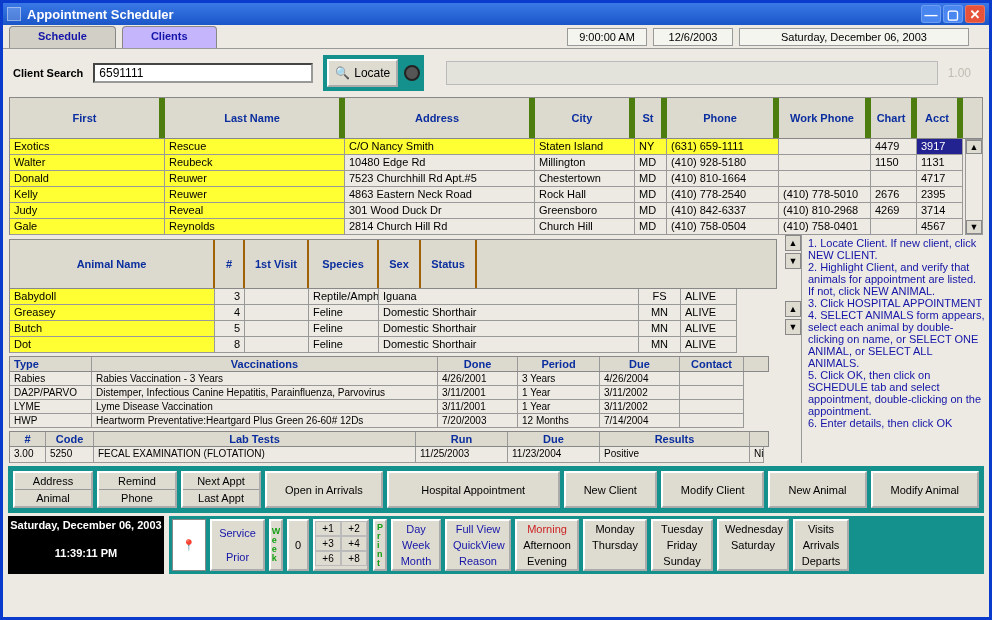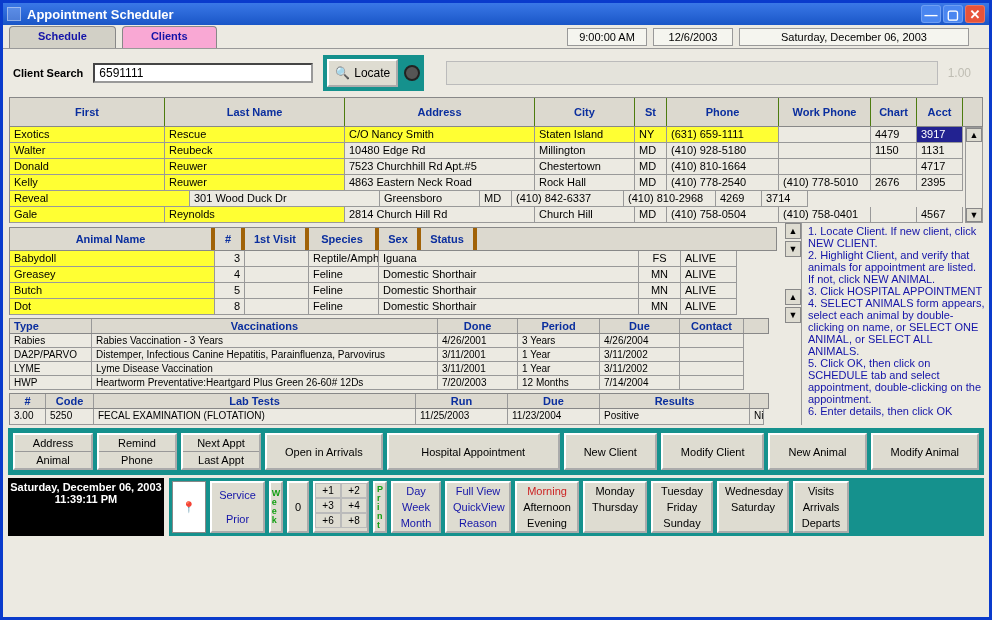--- a/index.html
+++ b/index.html
@@ -5,56 +5,56 @@
   * { box-sizing: border-box; }
   html,body { margin:0; padding:0; height:100%; font-family: Tahoma, Arial, sans-serif; font-size:11px; background:#003399; }
   .window { width:992px; height:620px; border:3px solid #0A3BCC; background:#eceae2; position:relative; display:flex; flex-direction:column; }
   .titlebar { height:22px; background:linear-gradient(#3a78e7,#1a56c7); color:white; display:flex; align-items:center; padding:0 4px; font-size:13px; font-weight:bold; }
   .titlebar .spacer{flex:1}
   .winbtns{display:flex; gap:2px}
   .winbtn{width:20px;height:18px;background:#4a86f0;border:1px solid #fff3; border-radius:3px; display:flex;align-items:center;justify-content:center;color:white;cursor:default}
   .winbtn.close{background:#e7533a}
 
   .topbar{display:flex; align-items:center; height:24px; background:#eceae2; border-bottom:1px solid #999; }
-  .tab{height:22px; padding:3px 28px; border:1px solid #888; border-bottom:none; background:#f9a8d4; color:#1414a8; font-weight:bold; margin-left:6px; border-radius:4px 4px 0 0}
+  .tab{height:22px; padding:3px 28px; border:1px solid #888; border-bottom:none; background:#c4b5fd; color:#1414a8; font-weight:bold; margin-left:6px; border-radius:4px 4px 0 0}
   .tab.inactive{background:#d2d0c6; color:#1414a8}
   .topread{border:1px solid #999; padding:2px 10px; background:#f5f5ef; margin-left:6px; min-width:80px; text-align:center; font-size:11px;}
   .topver{margin-left:auto; margin-right:8px; color:#bfbdb3; font-size:12px;}
 
   .searchrow{display:flex; align-items:center; padding:6px 10px; gap:10px}
   .searchlbl{font-weight:bold}
   .searchinput{border:2px inset #999; height:20px; width:220px; padding:1px 4px; font-size:12px}
   .locatebox{background:#15918d; padding:4px; display:flex; gap:6px; align-items:center}
   .locatebtn{background:#dedcd1; border:2px outset #fff; height:28px; padding:0 6px; display:flex;align-items:center;gap:4px; font-size:12px}
   .lamp{width:16px;height:16px;border-radius:50%;background:#555;border:2px solid #222}
   .bigempty{flex:1; margin-left:12px; border:1px solid #bbb; height:24px; background:#e4e3db}
 
   .gridhead{display:flex; background:#dcd9cf; border:1px solid #888; margin:0 6px; font-weight:bold; color:#0a2e9e; text-align:center}
-  .gridhead>div{border-right:1px solid #4d7c0f; padding:8px 2px}
+  .gridhead>div{border-right:6px solid #4d7c0f; padding:14px 2px}
   .scrolly{width:18px; background:#eceae2; border:1px solid #999; display:flex; flex-direction:column; align-items:center; justify-content:space-between; font-size:9px}
   .arrowbtn{width:16px;height:14px;border:1px solid #888;background:#dedcd1;display:flex;align-items:center;justify-content:center}
   .gridbody{display:flex; margin:0 6px}
   .gridrows{flex:1}
   .row{display:flex; border-left:1px solid #888; font-size:11px}
   .row>div{border-right:1px solid #999; border-bottom:1px solid #999; padding:1px 4px; height:16px; overflow:hidden; white-space:nowrap}
   .yellow{background:#ffff33}
   .purpleSel{background:#222291; color:white}
 
   .c-first{width:155px}
   .c-last{width:180px}
   .c-addr{width:190px}
   .c-city{width:100px}
   .c-st{width:32px}
   .c-phone{width:112px}
   .c-work{width:92px}
   .c-chart{width:46px}
   .c-acct{width:46px}
 
   .animalhead{display:flex; background:#dcd9cf; border:1px solid #888; margin:4px 6px 0; font-weight:bold; color:#0a2e9e;}
-  .animalhead>div{border-right:4px solid #a16207; padding:5px 2px; text-align:center}
+  .animalhead>div{border-right:2px solid #a16207; padding:18px 2px; text-align:center}
   .a-name{width:205px}
   .ca-name{width:205px}
   .a-num{width:30px; text-align:right}
   .a-fv{width:64px}
   .a-spec{width:70px}
   .a-breed{width:260px}
   .a-sex{width:42px; text-align:center}
   .a-status{width:56px;text-align:left}
   .animalbody{margin:0 6px}
   .animalbody .row>.a-num{text-align:right}
@@ -194,20 +194,21 @@
           <div class="c-last yellow">Reuwer</div>
           <div class="c-addr">4863 Eastern Neck Road</div>
           <div class="c-city">Rock Hall</div>
           <div class="c-st">MD</div>
           <div class="c-phone">(410) 778-2540</div>
           <div class="c-work">(410) 778-5010</div>
           <div class="c-chart">2676</div>
           <div class="c-acct">2395</div>
         </div>
         <div class="row">
+          <div class="c-first yellow">Judy</div>
           <div class="c-last yellow">Reveal</div>
           <div class="c-addr">301 Wood Duck Dr</div>
           <div class="c-city">Greensboro</div>
           <div class="c-st">MD</div>
           <div class="c-phone">(410) 842-6337</div>
           <div class="c-work">(410) 810-2968</div>
           <div class="c-chart">4269</div>
           <div class="c-acct">3714</div>
         </div>
         <div class="row">
@@ -389,21 +390,21 @@
         <span>New Animal</span>
       </div>
     <div class="actbig">
         <span>Modify Animal</span>
       </div>
   </div>
 
   <div class="footer">
     <div class="clock">
       <div>Saturday, December 06, 2003</div>
-      <div style="margin-top:0">11:39:11 PM</div>
+      <div style="margin-top:16px">11:39:11 PM</div>
     </div>
     <div class="footrest">
       <div class="ficon">📍</div>
       <div class="fcol" style="width:55px">
         <span class="blue">Service</span>
         <span class="blue">Prior</span>
       </div>
       <div class="vlabel">W<br>e<br>e<br>k</div>
       <div class="zero">0</div>
       <div class="fgrid">

